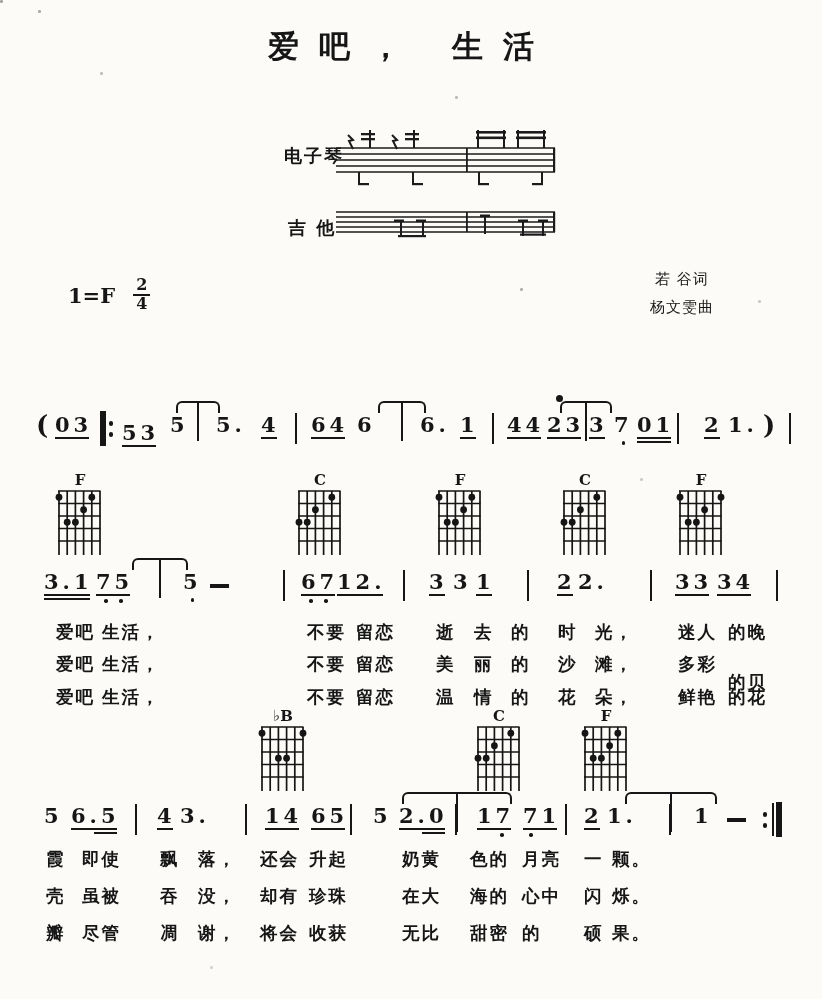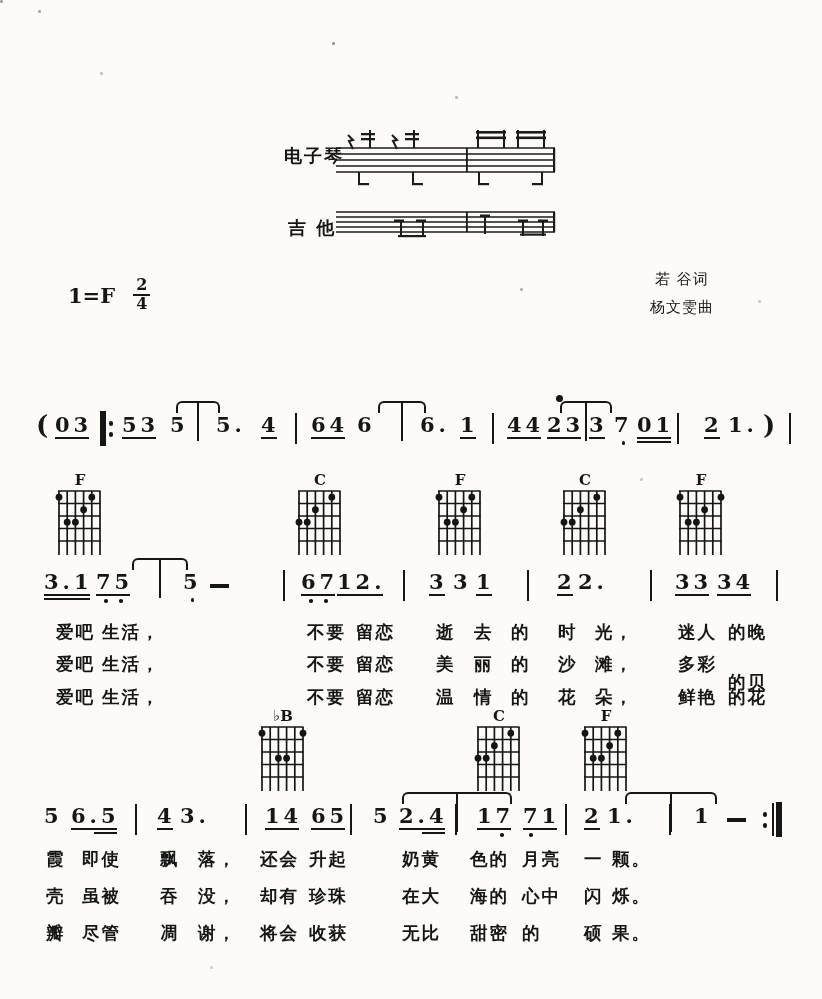--- a/index.html
+++ b/index.html
@@ -77,20 +77,21 @@
     520px 288px 0 0 rgba(70,70,70,.4),758px 300px 0 0 rgba(90,90,90,.3),
     210px 966px 0 0 rgba(90,90,90,.25),640px 478px 0 0 rgba(90,90,90,.3);}
 </style>
 </head>
 <body>
 
 <div class="sheet">
 
   <div class="specks"></div>
 
+  <div class="abs title">爱吧， 生活</div>
 
   <div class="abs inst-label" style="left:284px;top:144px">电子琴</div>
 
   <svg class="staff" style="left:336px;top:126px" width="222" height="66" viewBox="0 0 222 66">
     <g stroke="#1b1b1b" stroke-width="1.4">
       <line x1="0" y1="22" x2="219" y2="22"></line>
         <line x1="0" y1="28" x2="219" y2="28"></line>
       <line x1="0" y1="34" x2="219" y2="34"></line>
         <line x1="0" y1="40" x2="219" y2="40"></line>
       <line x1="0" y1="46" x2="219" y2="46"></line>
@@ -168,21 +169,21 @@
       <div class="nline" style="top: 400px;">
         <div class="tie" style="left: 176px; width: 40px;"></div>
         <div class="tie" style="left: 378px; width: 44px;"></div>
         <div class="tie tiedot" style="left: 560px; width: 48px;"></div>
         <div class="tok paren" style="left: 36px;">(</div>
         <div class="tok u1" style="left: 55px;">03</div>
         <div class="rstart" style="left: 100px;">
           <div class="rthick"></div>
           <div class="rdots"></div>
         </div>
-        <div class="tok u1" style="left: 122px;">53</div>
+        <div class="tok u1" style="left: 122px; margin-top: 8px;">53</div>
         <div class="tok" style="left: 170px;">5</div>
         <div class="tok" style="left: 216px;">5.</div>
         <div class="tok u1" style="left: 261px;">4</div>
         <div class="tbar" style="left: 295px;"></div>
         <div class="tok u1" style="left: 311px;">64</div>
         <div class="tok" style="left: 357px;">6</div>
         <div class="tok" style="left: 420px;">6.</div>
         <div class="tok u1" style="left: 460px;">1</div>
         <div class="tbar" style="left: 492px;"></div>
         <div class="tok u1" style="left: 507px;">44</div>
@@ -223,21 +224,21 @@
         <div class="tok" style="left: 44px;">5</div>
         <div class="tok u1 u15" style="left: 71px;">6.5</div>
         <div class="tbar" style="left: 135px;"></div>
         <div class="tok u1" style="left: 157px;">4</div>
         <div class="tok" style="left: 180px;">3.</div>
         <div class="tbar" style="left: 245px;"></div>
         <div class="tok u1" style="left: 265px;">14</div>
         <div class="tok u1" style="left: 311px;">65</div>
         <div class="tbar" style="left: 350px;"></div>
         <div class="tok" style="left: 373px;">5</div>
-        <div class="tok u1 u15" style="left: 399px;">2.4</div>
+        <div class="tok u1 u15" style="left: 399px;">2.0</div>
         <div class="tbar" style="left: 455px;"></div>
         <div class="tok u1 dbr" style="left: 477px;">17</div>
         <div class="tok u1 dbl" style="left: 523px;">71</div>
         <div class="tbar" style="left: 565px;"></div>
         <div class="tok u1" style="left: 584px;">2</div>
         <div class="tok" style="left: 607px;">1.</div>
         <div class="tbar" style="left: 669px;"></div>
         <div class="tok" style="left: 694px;">1</div>
         <div class="tdash" style="left: 727px;"></div>
         <div class="rend" style="left: 760px;">

